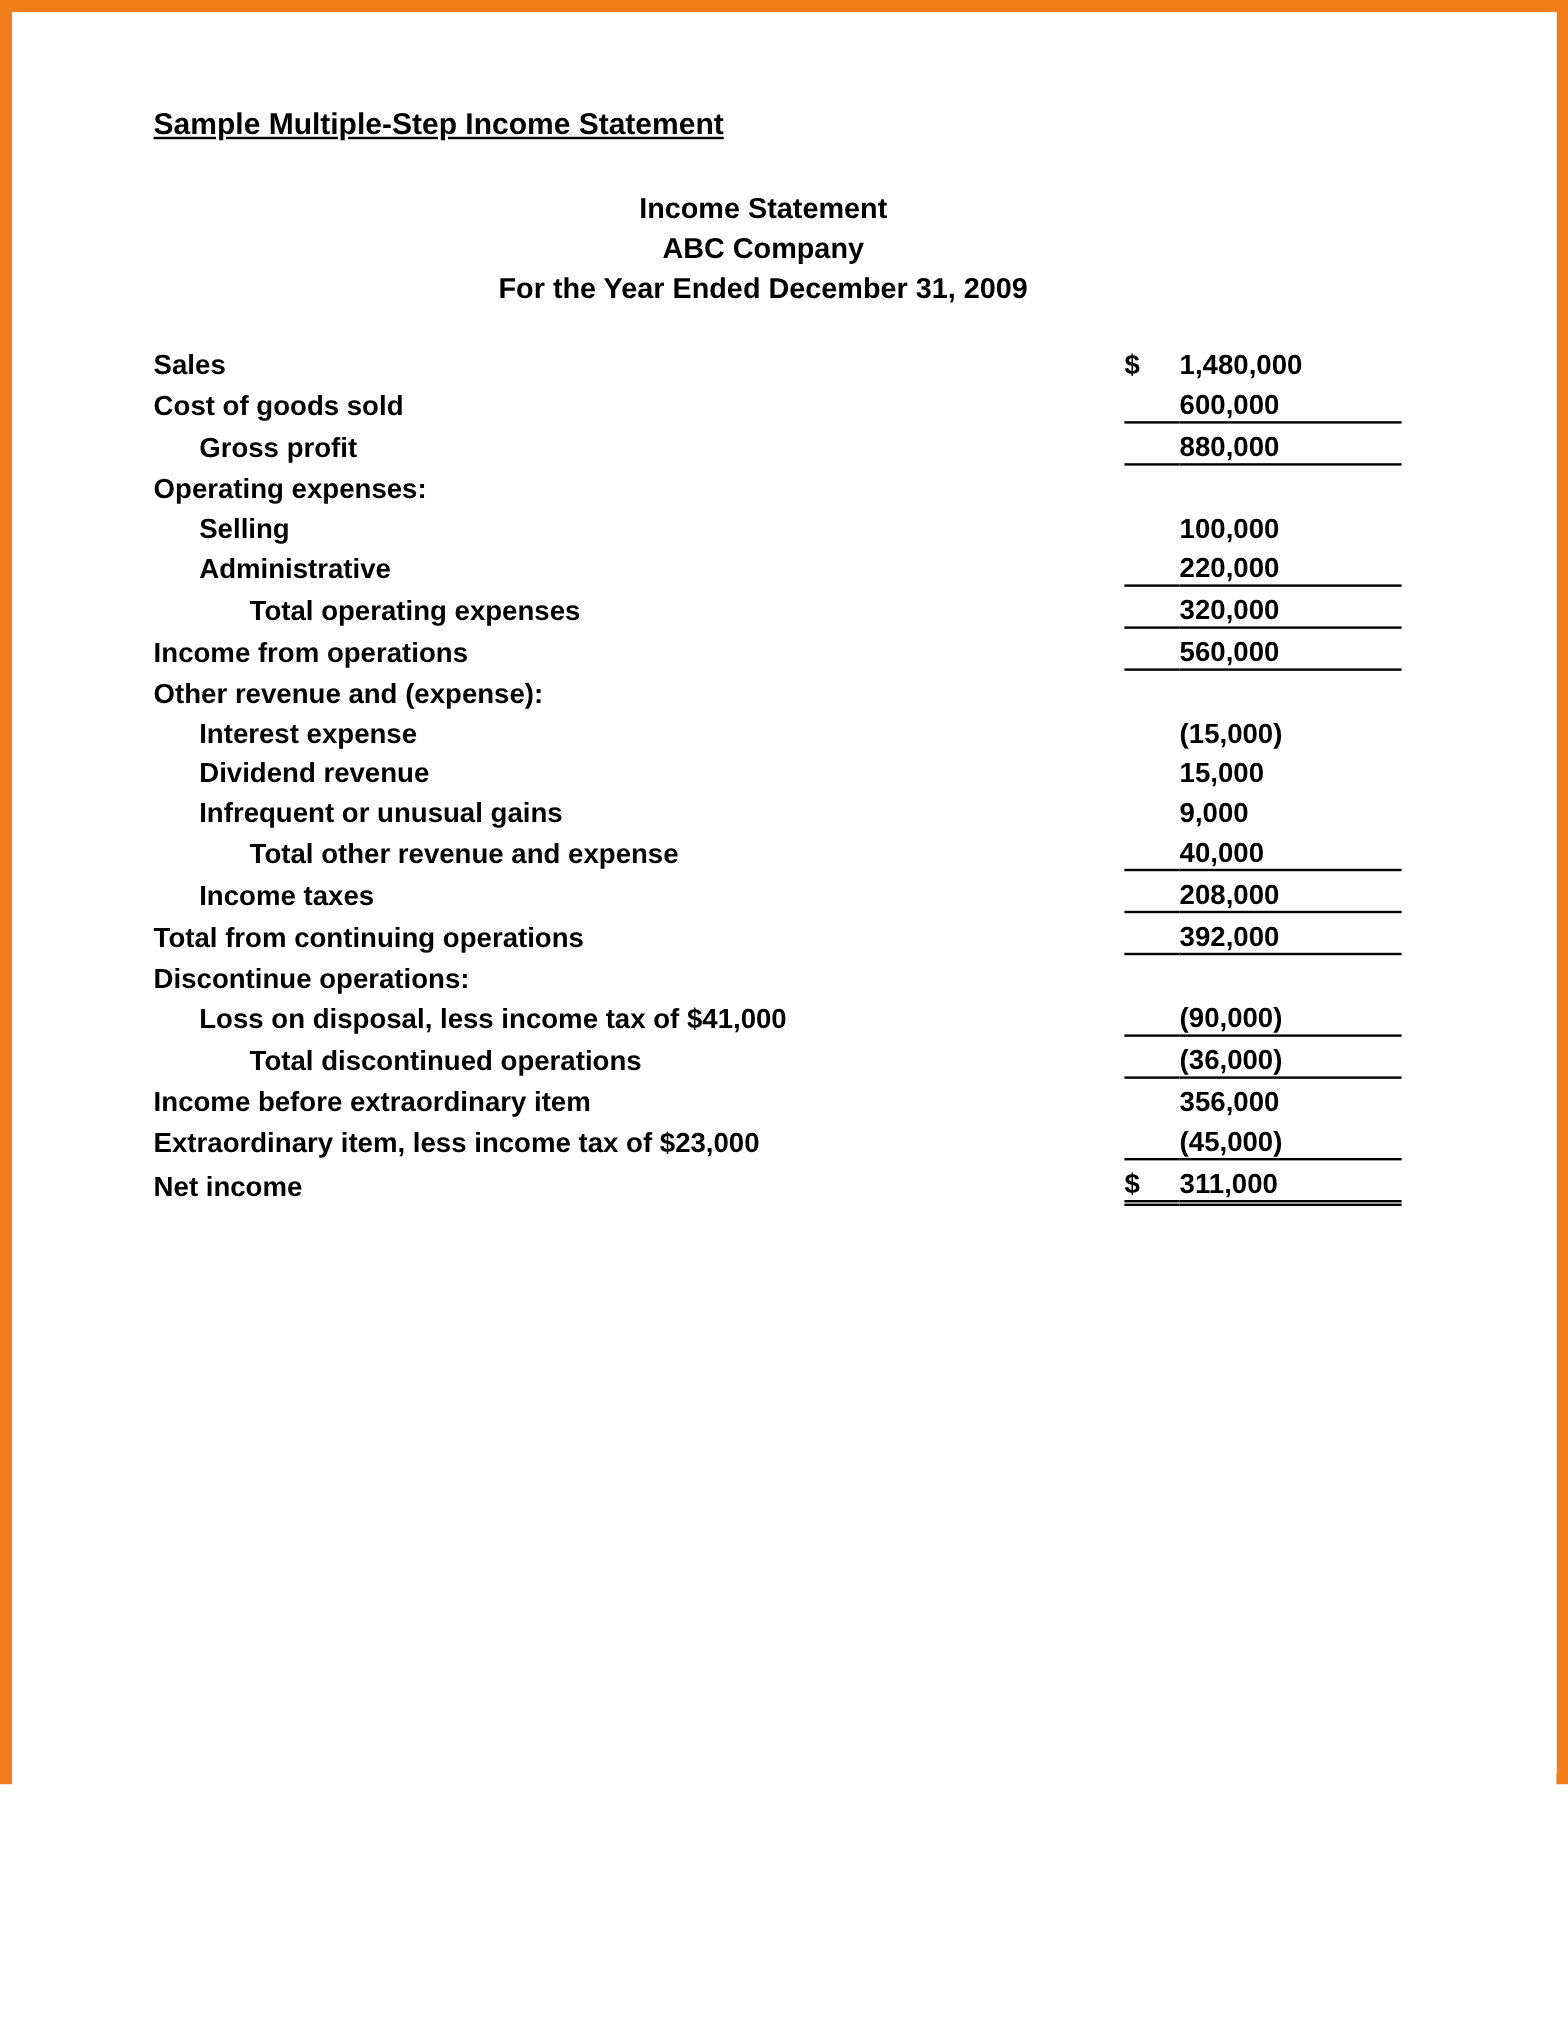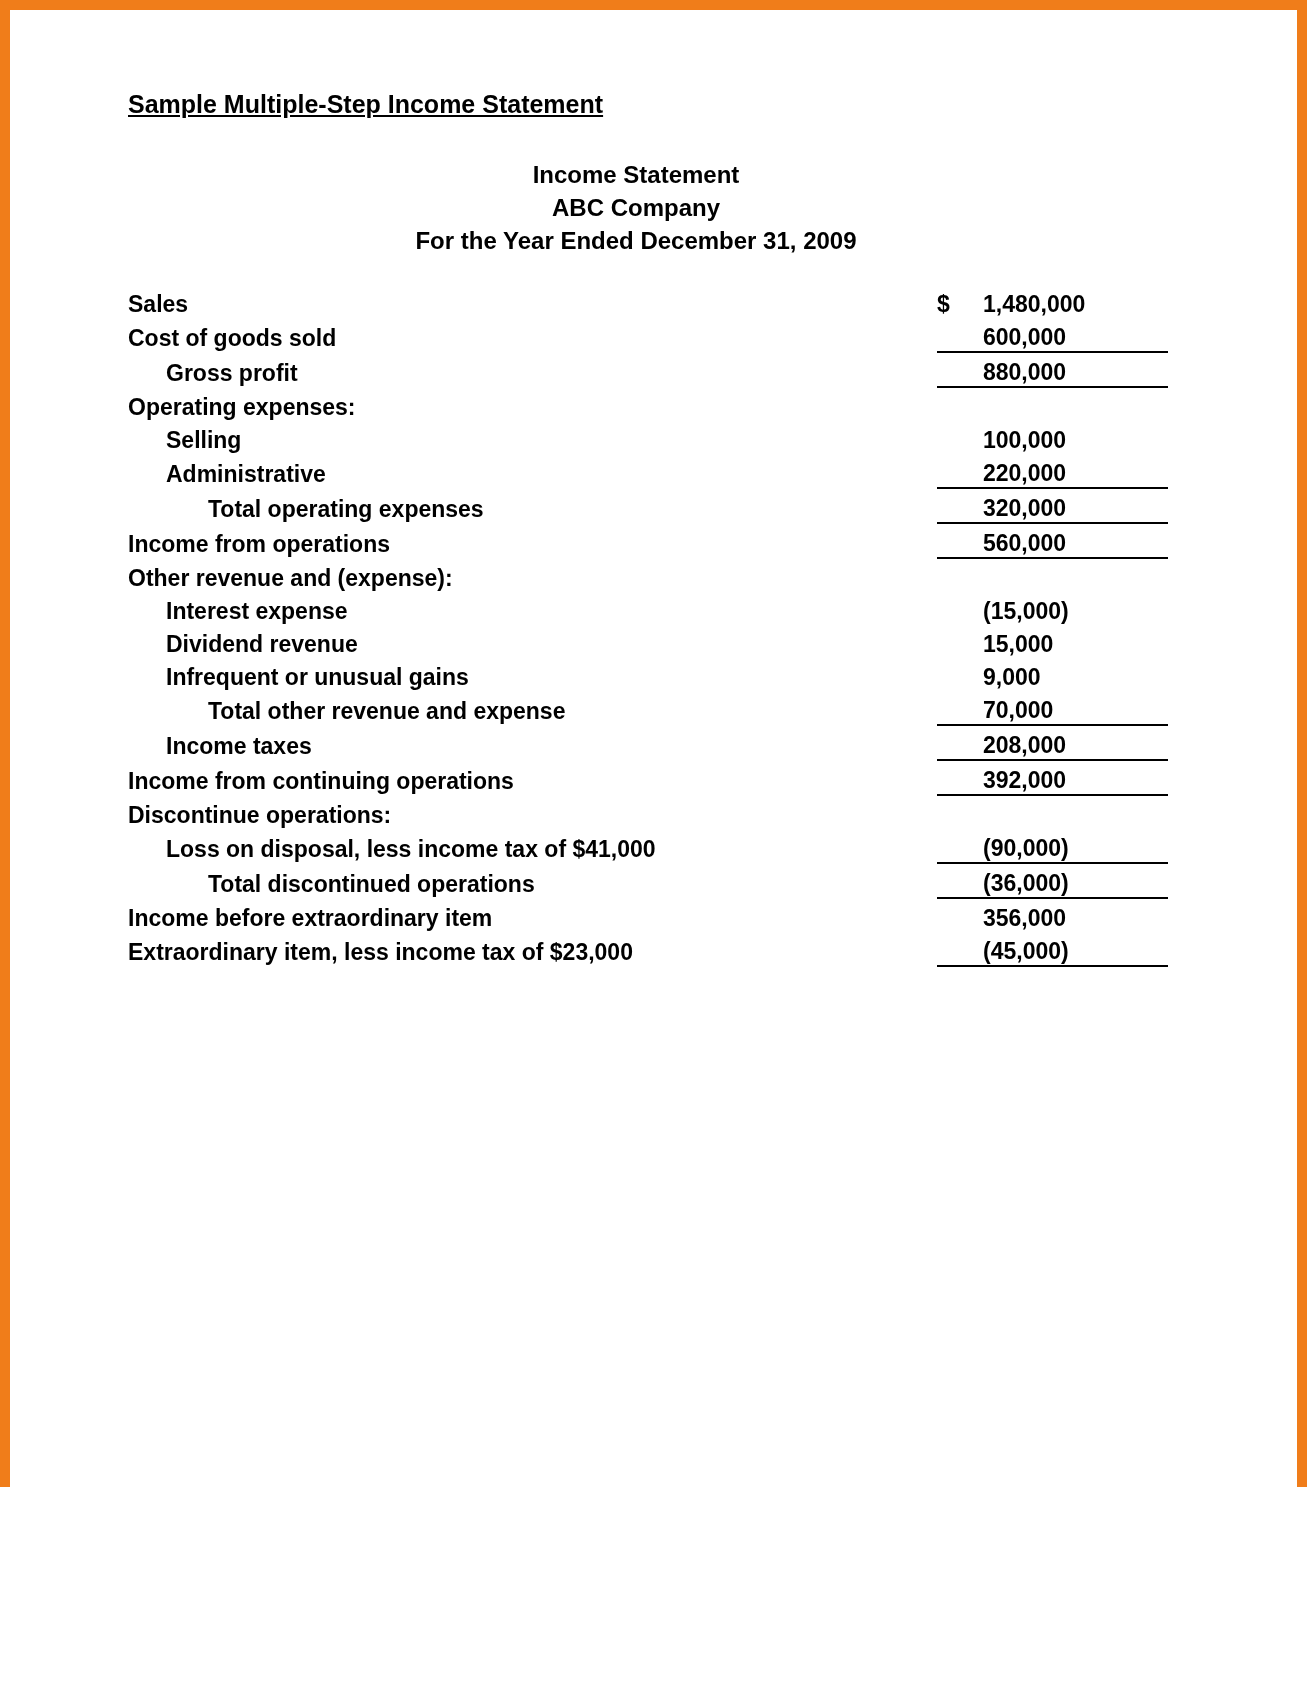--- a/index.html
+++ b/index.html
@@ -180,29 +180,29 @@
             <td class="amt">15,000</td>
           </tr>
           <tr>
             <td class="label ind1">Infrequent or unusual gains</td>
             <td class="cur"></td>
             <td class="amt">9,000</td>
           </tr>
           <tr class="ul-amt">
             <td class="label ind2">Total other revenue and expense</td>
             <td class="cur"></td>
-            <td class="amt">70,000</td>
+            <td class="amt">40,000</td>
           </tr>
           <tr class="ul-amt">
             <td class="label ind1">Income taxes</td>
             <td class="cur"></td>
             <td class="amt">208,000</td>
           </tr>
           <tr class="ul-amt">
-            <td class="label">Income from continuing operations</td>
+            <td class="label">Total from continuing operations</td>
             <td class="cur"></td>
             <td class="amt">392,000</td>
           </tr>
           <tr>
             <td class="label">Discontinue operations:</td>
             <td class="cur"></td>
             <td class="amt"></td>
           </tr>
           <tr class="ul-amt">
             <td class="label ind1">Loss on disposal, less income tax of $41,000</td>
@@ -216,18 +216,23 @@
           </tr>
           <tr>
             <td class="label">Income before extraordinary item</td>
             <td class="cur"></td>
             <td class="amt">356,000</td>
           </tr>
           <tr class="ul-amt">
             <td class="label">Extraordinary item, less income tax of $23,000</td>
             <td class="cur"></td>
             <td class="amt">(45,000)</td>
+          </tr>
+          <tr class="dbl-amt">
+            <td class="label">Net income</td>
+            <td class="cur">$</td>
+            <td class="amt">311,000</td>
           </tr>
         </tbody>
     </table>
 
   </div>
 </div>
 
 </body></html>

